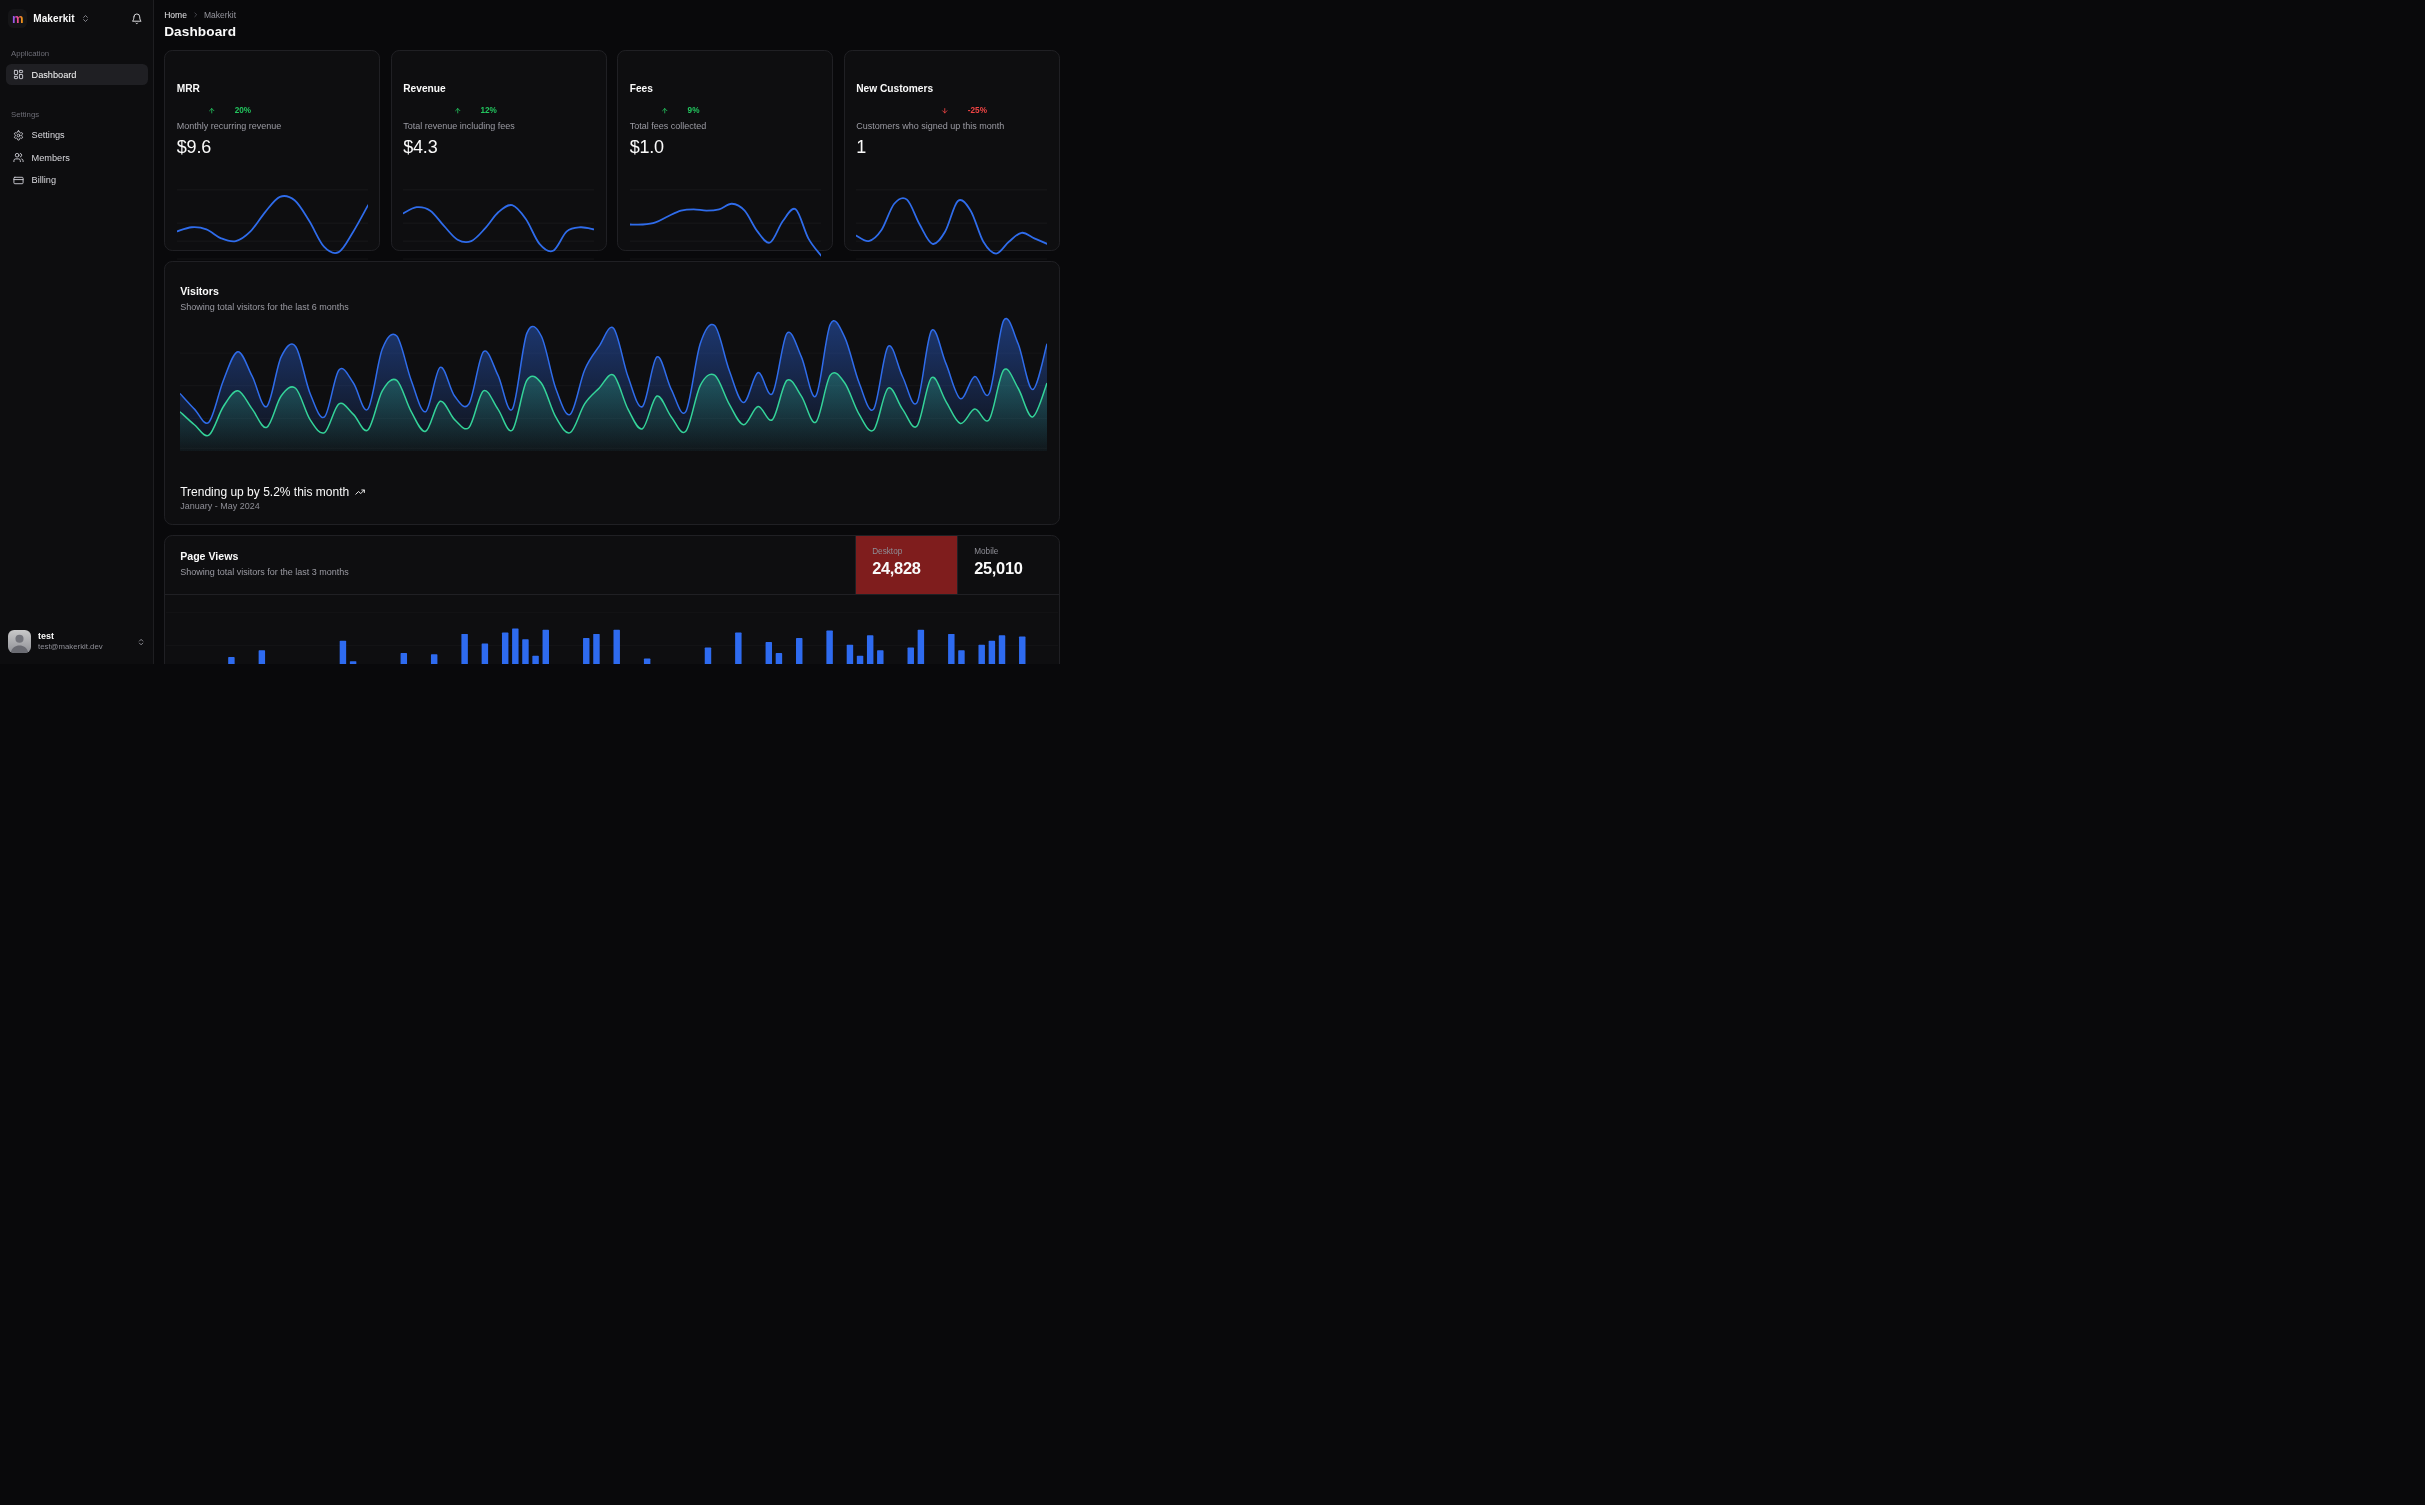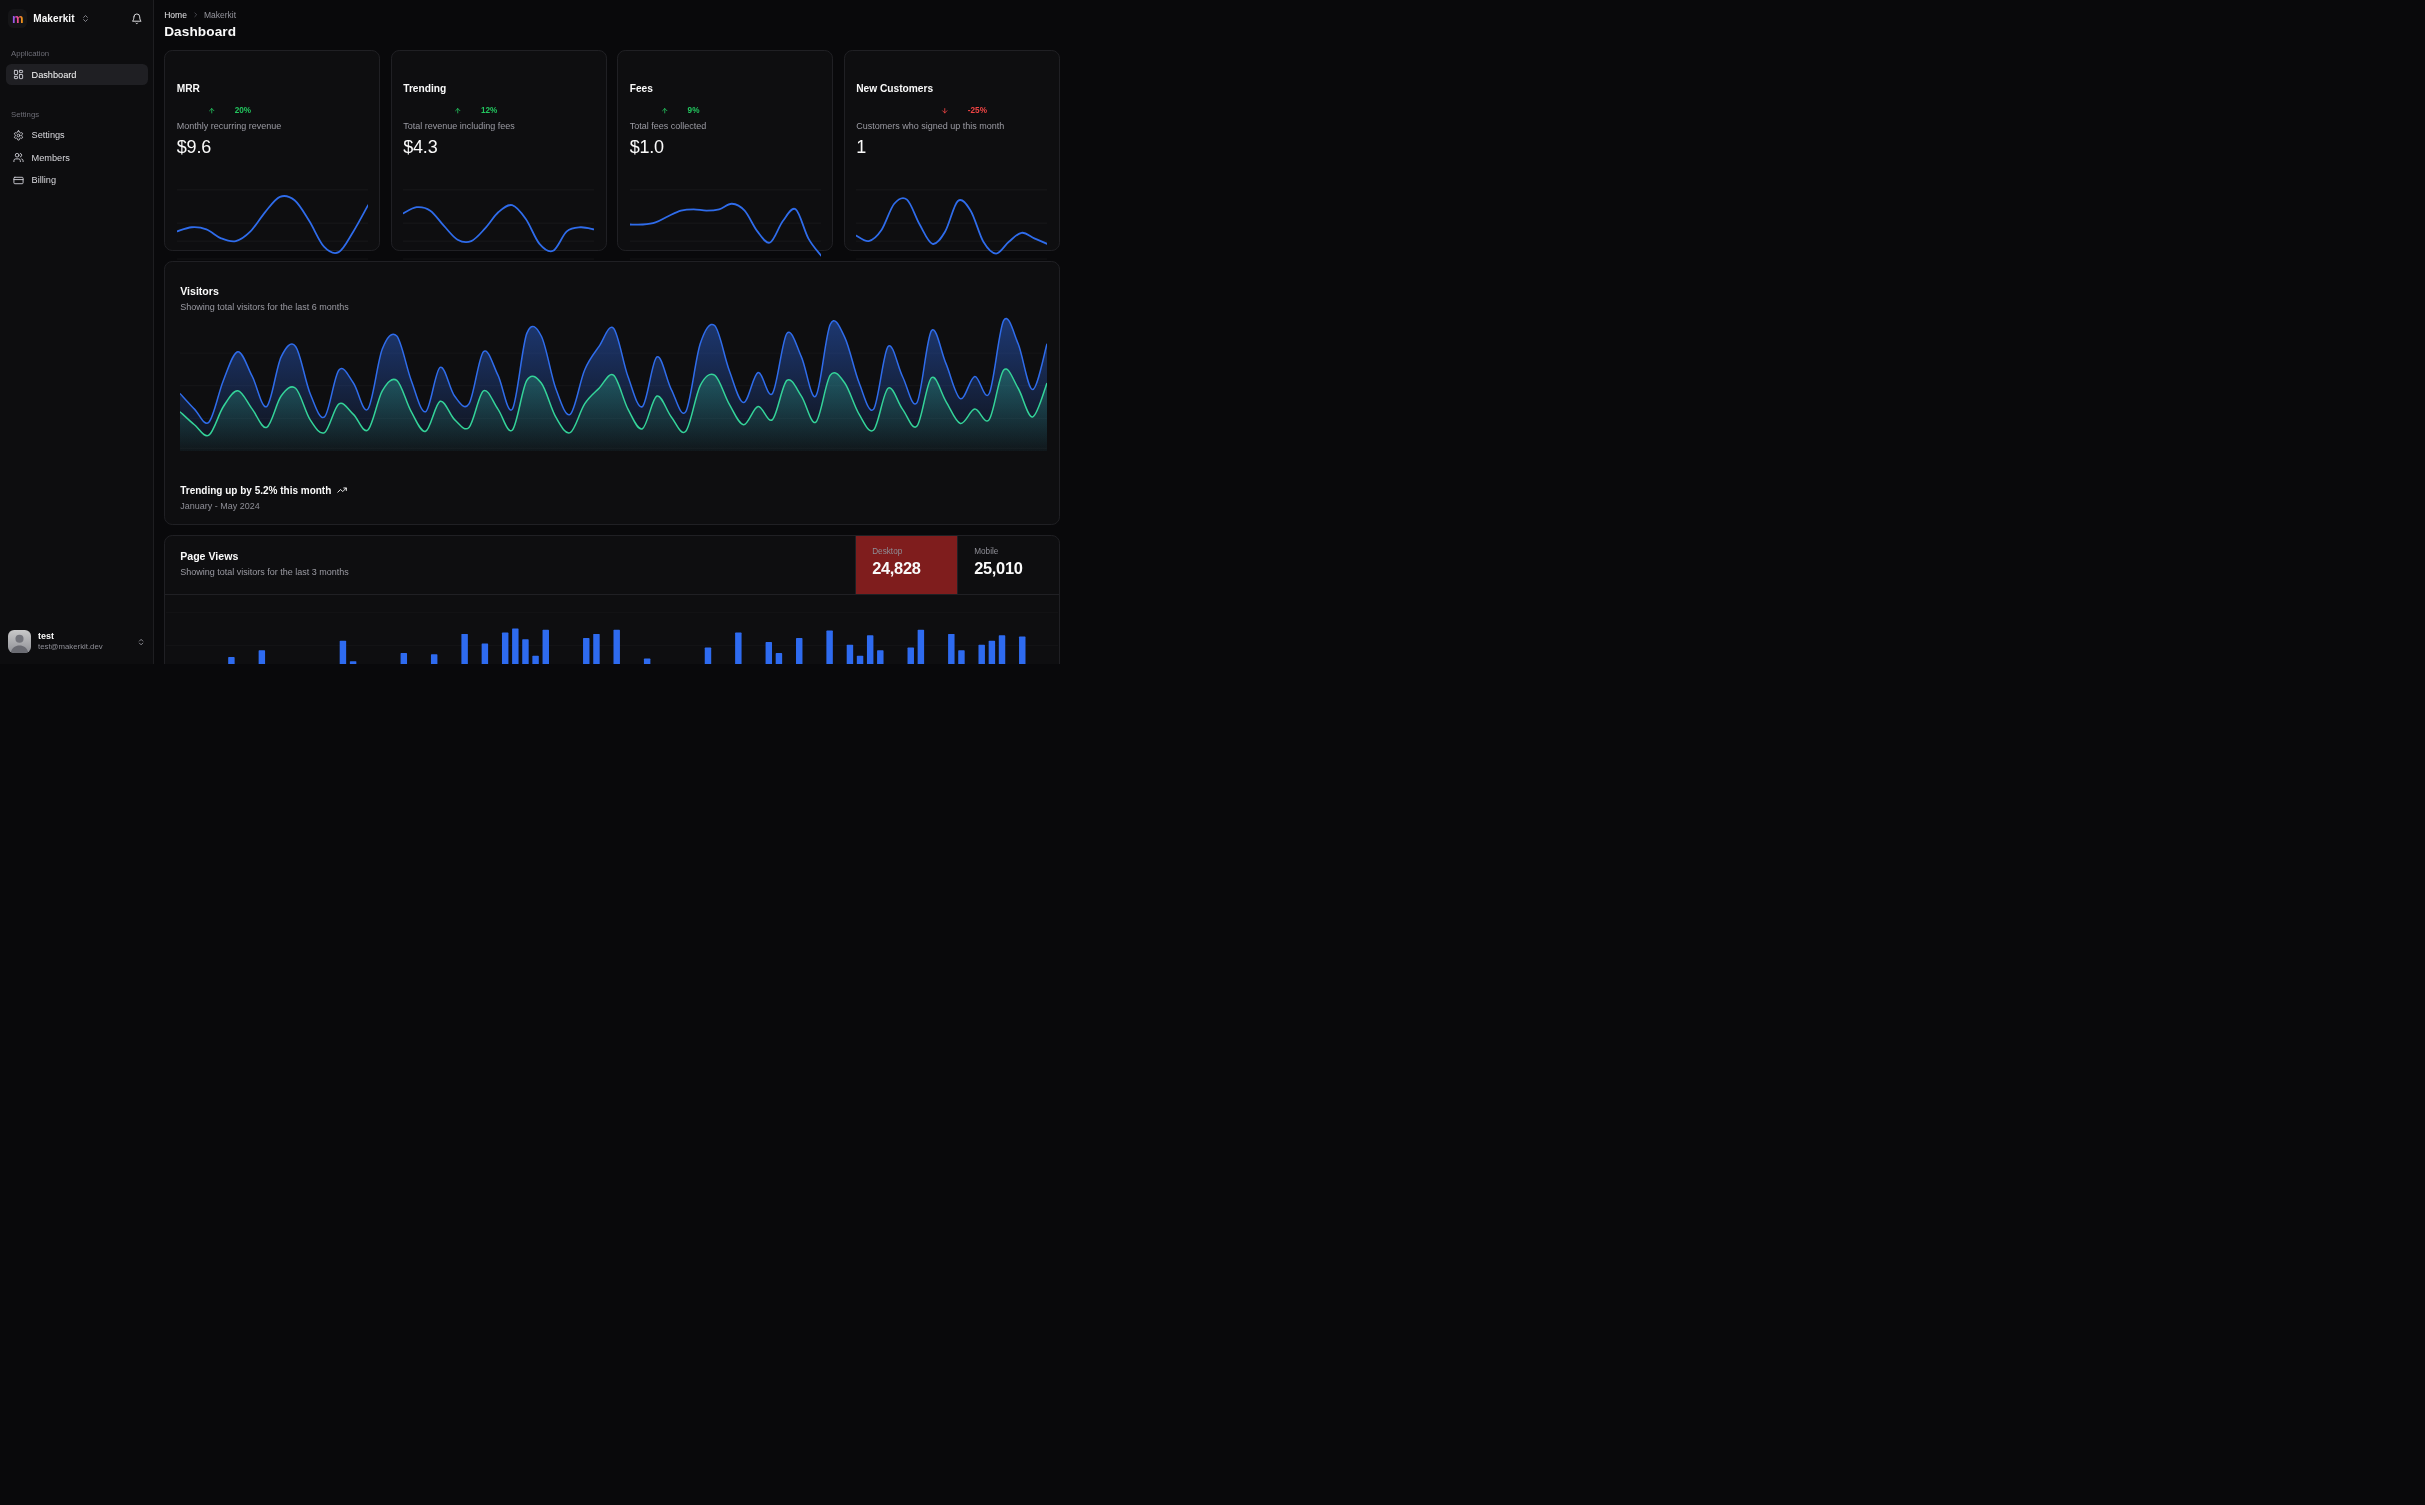--- a/index.html
+++ b/index.html
@@ -67,21 +67,21 @@
   .spark-ticks span:nth-child(1){ left:34%; }
   .spark-ticks span:nth-child(2){ left:57%; }
   .spark-ticks span:nth-child(3){ left:85.5%; }
 
   
   .visitors-card { margin-top:10.2px; height:264px; padding:23px 15px; position:relative; }
   .v-title { font-size:10.6px; font-weight:700; }
   .v-sub { font-size:9px; color:#9b9ba3; margin-top:4.8px; }
   .v-chart { position:absolute; left:15px; right:11.6px; top:53px; height:136px; }
   .v-chart svg { width:100%; height:100%; }
-  .v-foot-b { position:absolute; left:15px; top:223px; font-size:10px; font-weight:700;
+  .v-foot-b { position:absolute; left:15px; top:223px; font-size:12px; font-weight:400;
               display:flex; align-items:center; gap:5.5px; }
   .v-foot-b .icon { color:#fafafa; }
   .v-foot-s { position:absolute; left:15px; top:239px; font-size:9px; color:#8e8e96; }
 
   
   .pv-card { margin-top:10.2px; height:164px; position:relative; overflow:hidden; }
   .pv-head { display:flex; align-items:stretch; border-bottom:0.7px solid #202024; height:59px;justify-content:center; }
   .pv-head-left { flex:1 1 auto; padding:14.3px 15px; }
   .pv-title { font-size:10.6px; font-weight:700; }
   .pv-sub { font-size:9px; color:#9b9ba3; margin-top:4.8px; }
@@ -225,21 +225,21 @@
             </svg></div>
         <div class="spark-ticks">
           <span>July 24</span>
             <span>September 24</span>
             <span>December 24</span>
         </div>
       </div>
 
       <div class="card stat-card">
         <div class="sc-head">
-          <span class="sc-title">Trending</span>
+          <span class="sc-title">Revenue</span>
           <span class="sc-badge up">
             <span class="icon">
                 <svg width="7.5" height="7.5" viewBox="0 0 24 24" fill="none" stroke="currentColor" stroke-width="2.6" stroke-linecap="round" stroke-linejoin="round">
                   <path d="M12 19V5"></path>
                   <path d="m5 12 7-7 7 7"></path>
                 </svg>
               </span>
             <span>12%</span>
           </span>
         </div>

